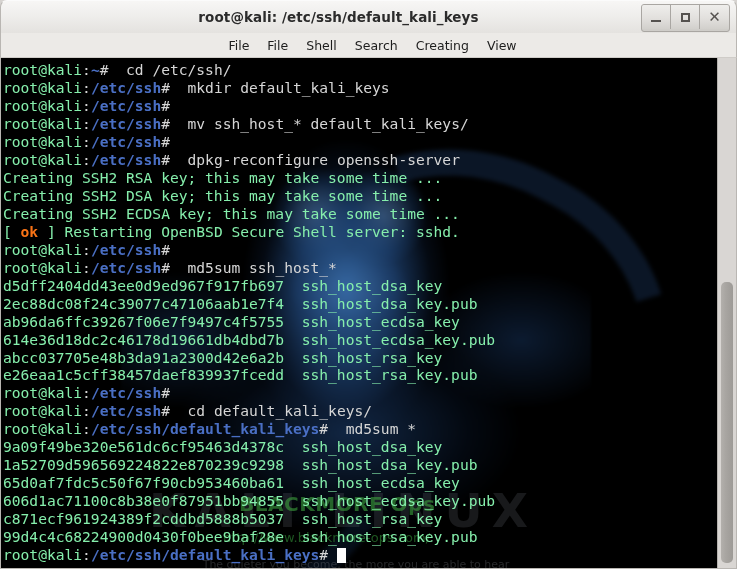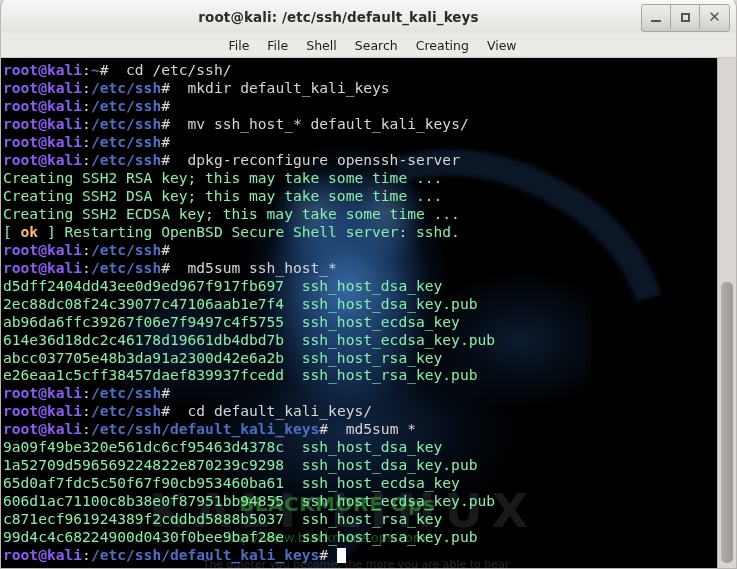--- a/index.html
+++ b/index.html
@@ -157,24 +157,24 @@
     position:relative;
     padding:3px 0 0 2px;
     font-family:"DejaVu Sans Mono","Liberation Mono",monospace;
     font-size:14.6px;
     line-height:17.98px;
     color:#d6d6d6;
     white-space:pre;
     z-index:2;
   }
   .line{height:17.98px;white-space:pre;}
-  .u{color:#8b5cf6;font-weight:bold;}
+  .u{color:#86efac;font-weight:normal;}
   .c{color:#d6d6d6;}
   .p{color:#4a6fc4;font-weight:bold;}
-  .ok{color:#fdba74;font-weight:bold;}
+  .ok{color:#f97316;font-weight:bold;}
   .out{color:#86efac;}
   .cursor{
     display:inline-block;
     width:8.8px;height:15px;
     background:#ffffff;
     vertical-align:-3px;
   }
   
   #scrollbar{
     flex:0 0 19px;width:19px;

